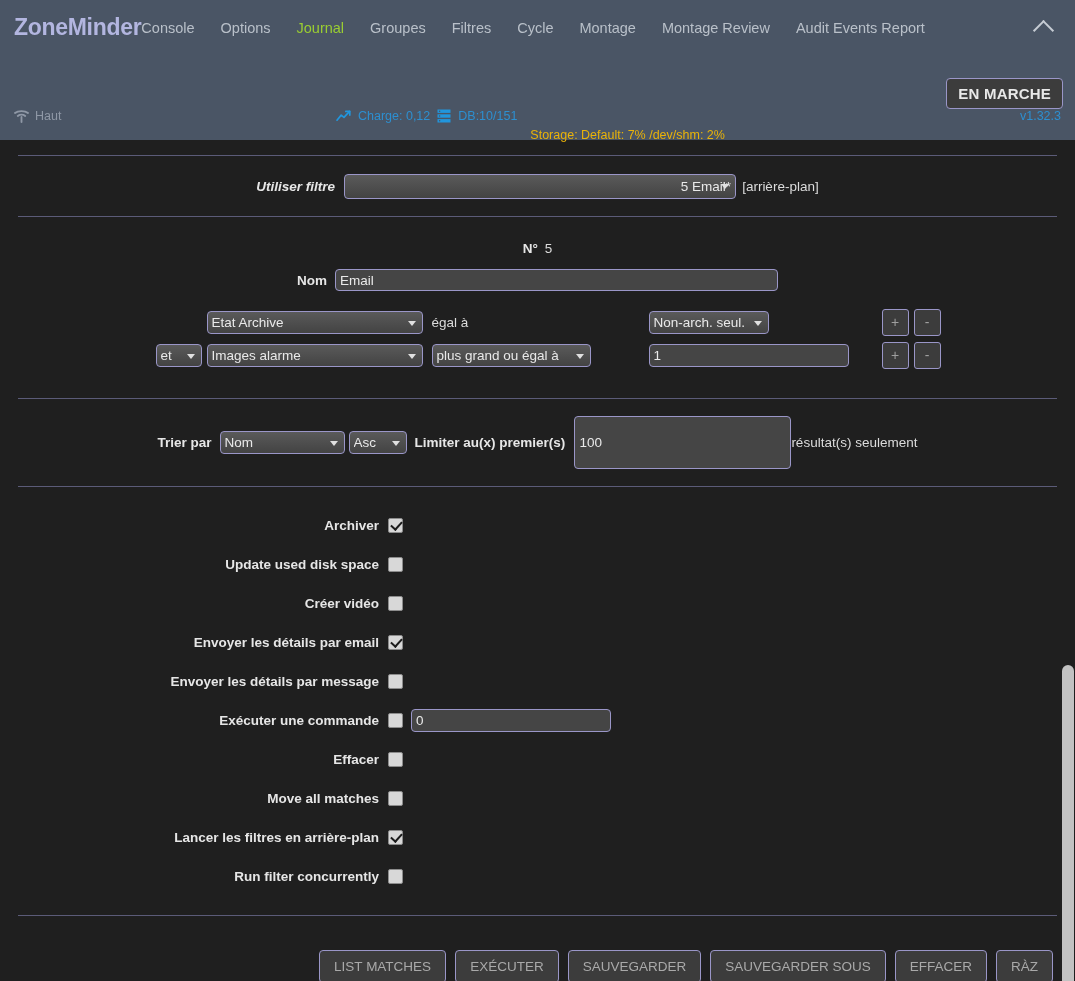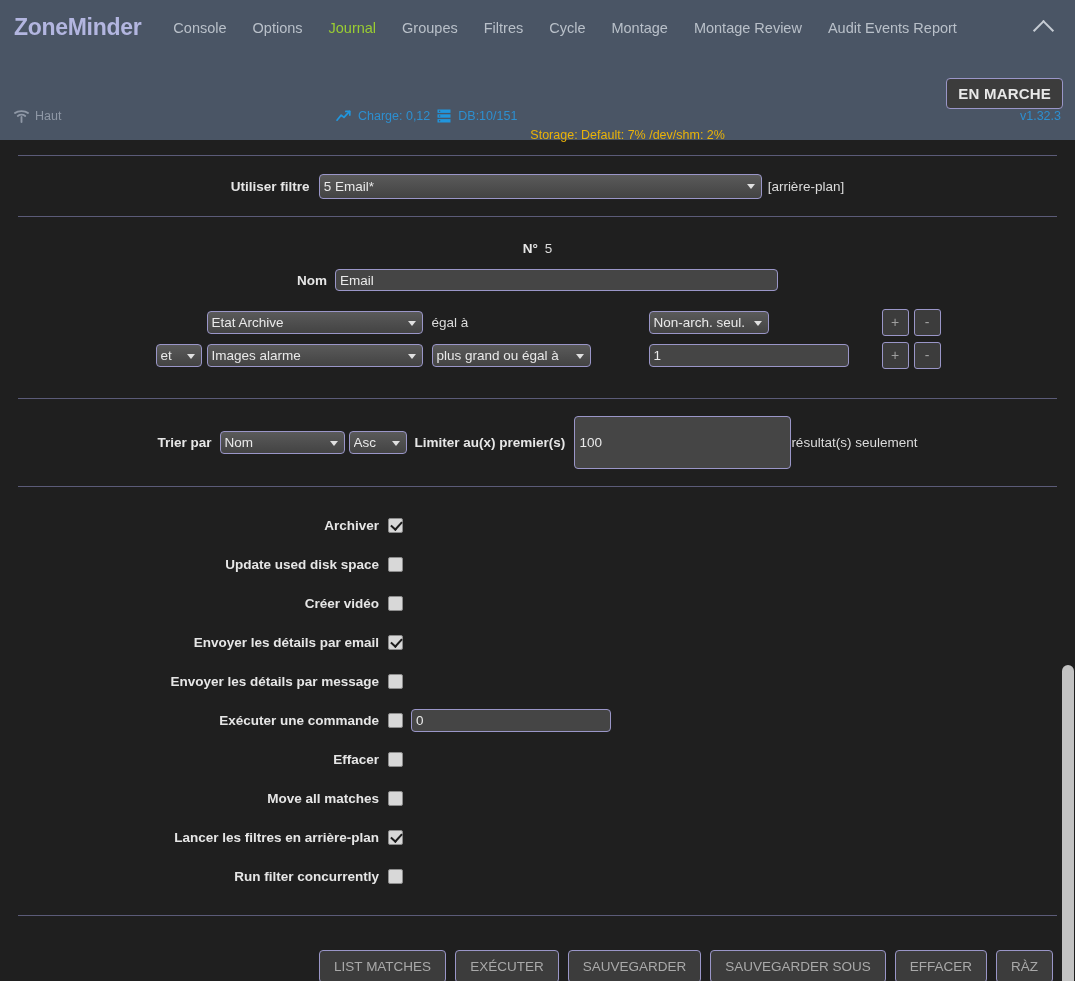--- a/index.html
+++ b/index.html
@@ -23,21 +23,20 @@
     display: flex;
     align-items: center;
     padding-left: 14px;
     padding-right: 10px;
   }
   .brand {
     color: #b3b6e0;
     font-size: 23px;
     font-weight: bold;
     letter-spacing: -0.3px;
-    margin-right: 32px;
     cursor: pointer;
     white-space: nowrap;
   }
   .nav-item {
     color: #b9c0c9;
     font-size: 14.5px;
     margin-right: 26px;
     cursor: pointer;
     white-space: nowrap;
   }
@@ -316,23 +315,23 @@
 
     <div class="version">v1.32.3</div>
   </div>
 </div>
 
 <div class="content">
 
   <div class="hr" style="margin-top:15px;"></div>
 
   <div class="row" style="height:60px;">
-    <span class="lbl" style="margin-right:9px;">Utiliser filtre</span>
+    <span class="lbl" style="margin-right:9px;font-style:italic;">Utiliser filtre</span>
     <span class="selwrap">
-      <select class="zm" style="width:443px;height:25px;">
+      <select class="zm" style="width:392px;height:25px;text-align:right;">
         <option>5 Email*</option>
       </select>
       <span class="arrow"></span>
     </span>
     <span class="plaintext" style="margin-left:6px;">[arrière-plan]</span>
   </div>
 
   <div class="hr"></div>
 
   <div class="row" style="height:32px;margin-top:15px;">

